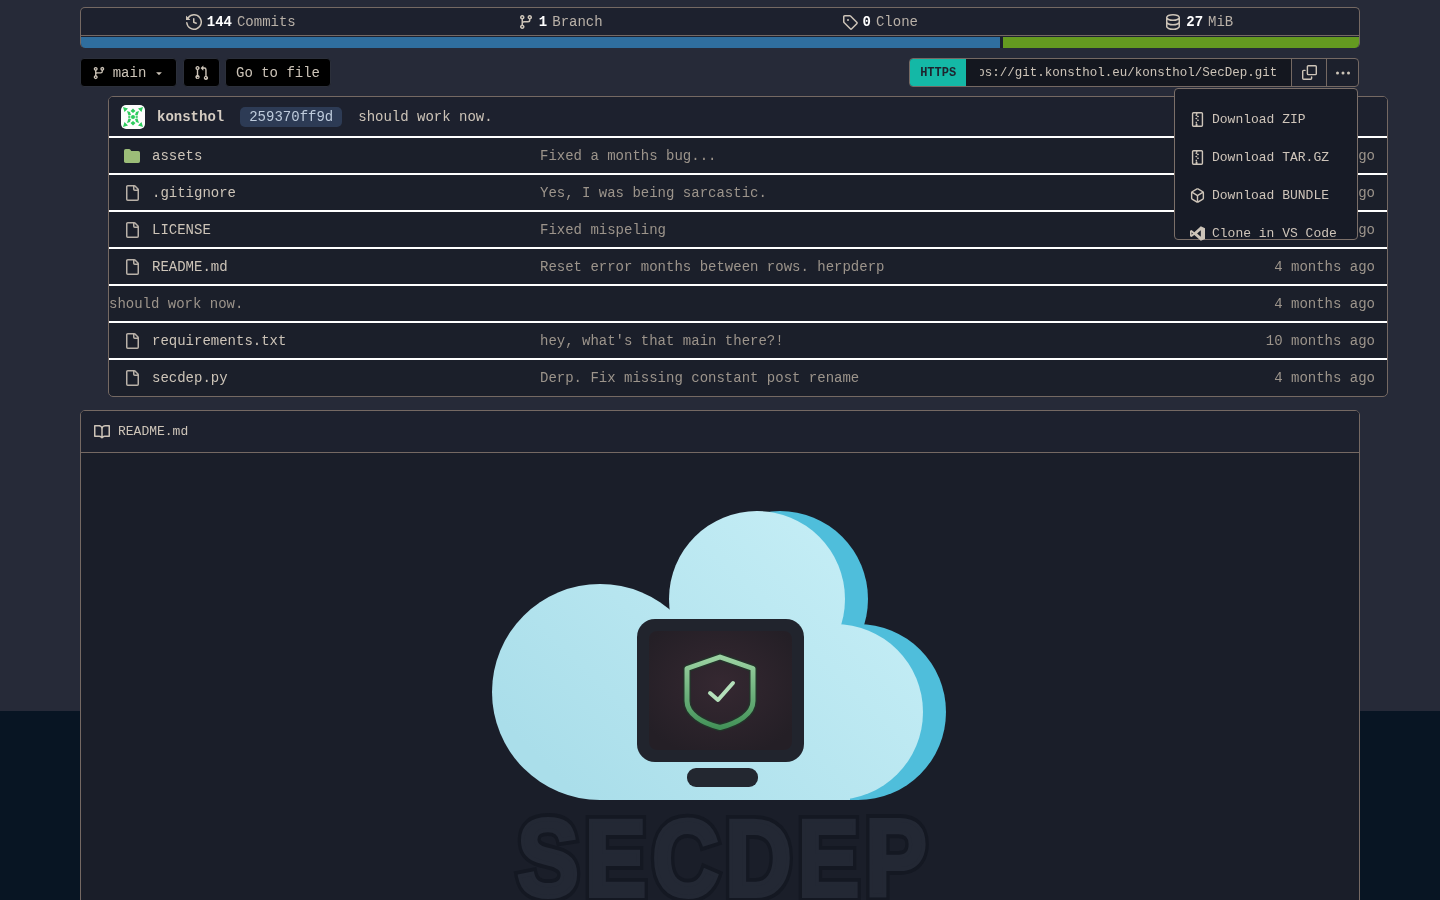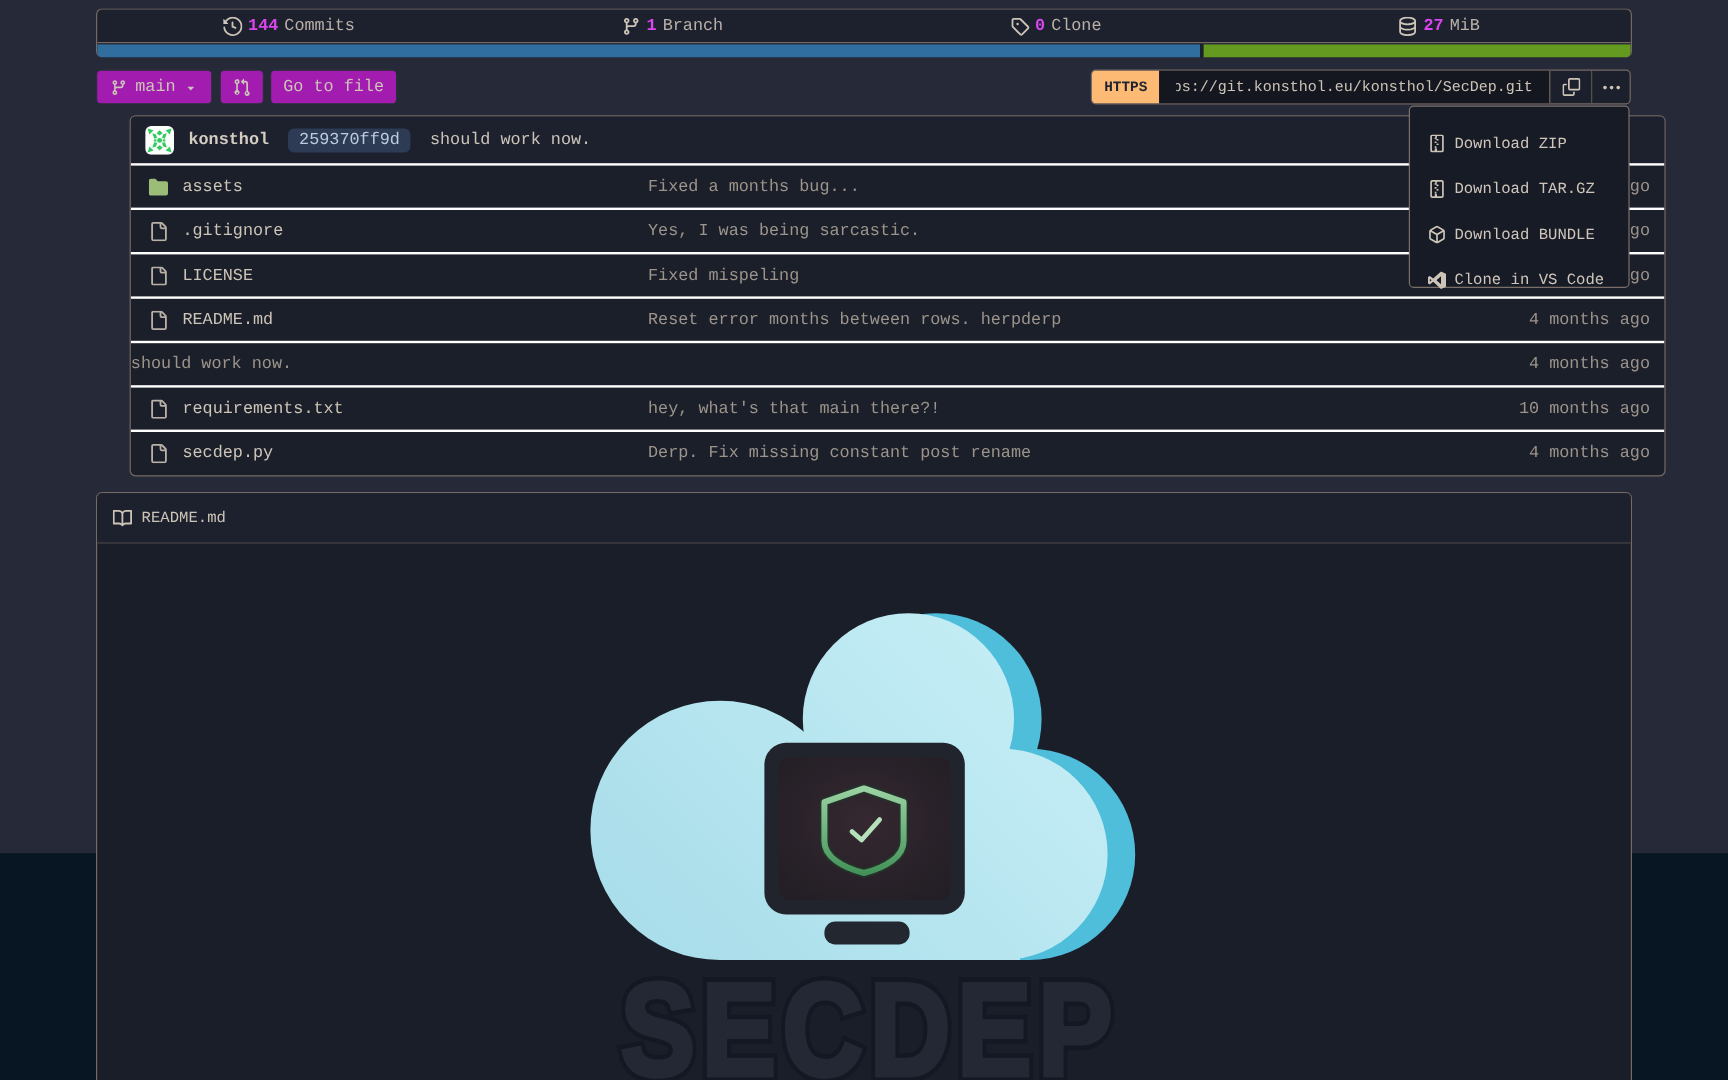--- a/index.html
+++ b/index.html
@@ -9,38 +9,38 @@
     font-family:"Liberation Mono", monospace; font-size:14px;
     background:#081523; color:#cdc4b8;
   }
   .bodybg { position:absolute; left:0; top:0; width:1440px; height:711px; background:#262a38; }
   .card { position:absolute; border:1px solid #756963; border-radius:5px; background:#1d212e; }
 
   
   #stats { left:80px; top:7px; width:1280px; height:41px; overflow:hidden; border-bottom:none; }
   #stats .cells { display:flex; height:28px; border-bottom:1px solid #756963; }
   #stats .cell { flex:1; display:flex; align-items:center; justify-content:center; gap:5px; color:#b9b1a8; }
-  #stats .cell b { color:#d946ef; font-weight:bold; }
+  #stats .cell b { color:#ffffff; font-weight:bold; }
   #stats .cell svg { flex:none; }
   #langbar { position:absolute; left:0; bottom:0; width:100%; height:11px; display:flex; }
   #langbar .blue { width:919px; background:#2f6e9e; }
   #langbar .gap { width:3px; background:#1d212e; }
   #langbar .green { flex:1; background:#649a20; }
 
   
-  .btn { position:absolute; top:58px; height:29px; background:#a21caf; border:1px solid #2b2f3a;
+  .btn { position:absolute; top:58px; height:29px; background:#000000; border:1px solid #2b2f3a;
          border-radius:4px; display:flex; align-items:center; justify-content:center; gap:7px; color:#cdc4b8; }
   #btn-branch { left:80px; width:97px; }
   #btn-compare { left:183px; width:37px; }
   #btn-goto { left:225px; width:106px; }
 
   
   #clone { position:absolute; left:909px; top:58px; height:29px; display:flex;
            border:1px solid #756963; border-radius:4px; background:#1c202c; width:450px; }
-  #clone .https { width:60px; background:#fdba74; color:#1e232e; font-weight:bold; font-size:12px;
+  #clone .https { width:60px; background:#14b8a6; color:#1e232e; font-weight:bold; font-size:12px;
                   display:flex; align-items:center; justify-content:center; border-radius:3px 0 0 3px; }
   #clone .url { width:326px; background:#14171f; color:#cdc4b8; font-size:12.5px;
                 display:flex; align-items:center; border-right:1px solid #756963; }
   #clone .url .clip { margin-left:14px; flex:1; overflow:hidden; display:flex; align-items:center;
                 justify-content:flex-end; white-space:nowrap; padding-right:14px; }
   #clone .ibtn { width:36px; display:flex; align-items:center; justify-content:center; }
   #clone .ibtn.last { width:34px; border-left:1px solid #756963; border-radius:0 3px 3px 0; }
 
   
   #menu { position:absolute; left:1174px; top:88px; width:184px; height:152px;

